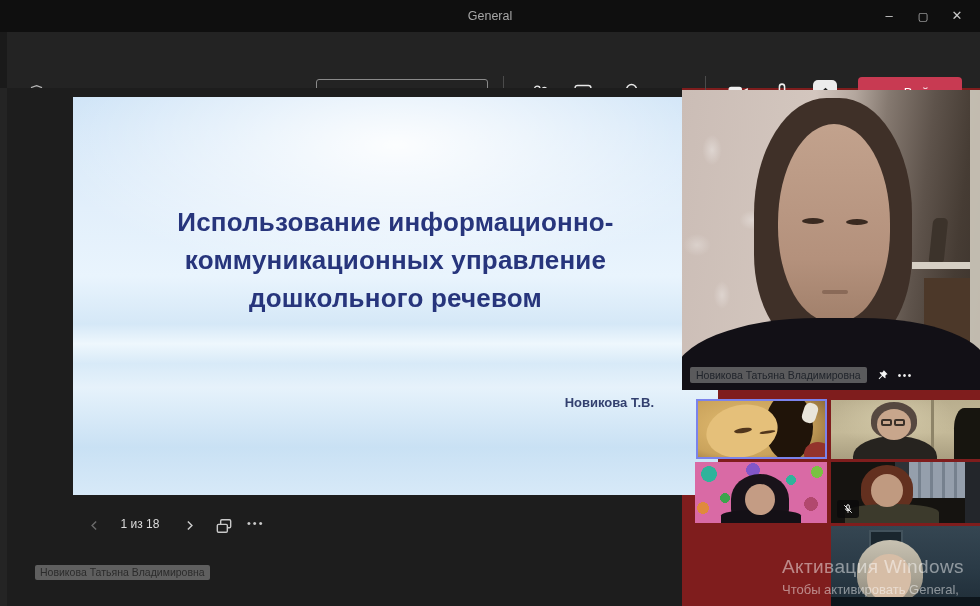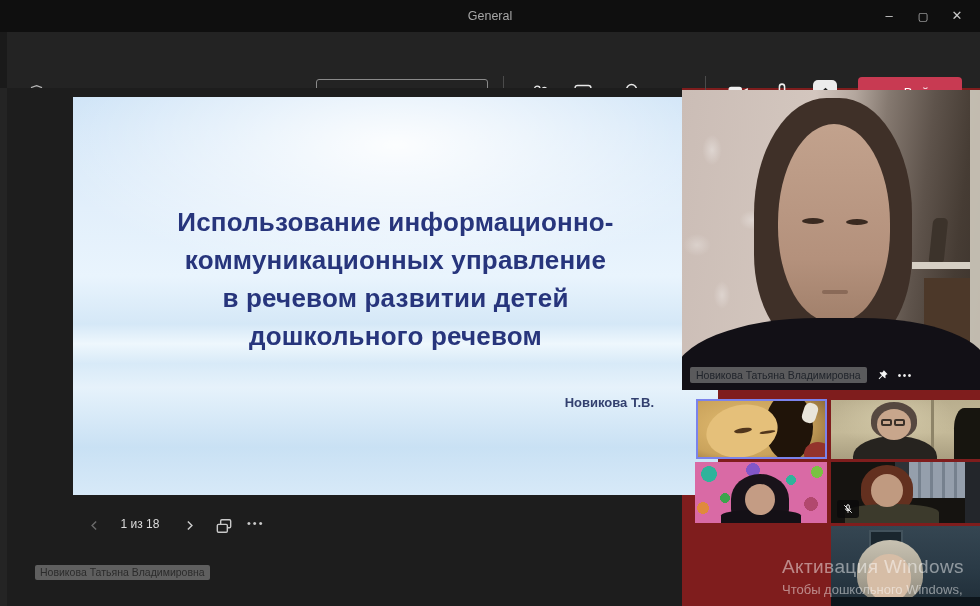--- a/index.html
+++ b/index.html
@@ -243,21 +243,20 @@
       <span>Выйти</span>
     </button>
   </div>
 
   <div class="stage">
     <div class="stage-capleft"></div>
     <div class="slide">
       <div class="slide-title">
         <div>Использование информационно-</div>
         <div>коммуникационных управление</div>
-        <div>в речевом развитии детей</div>
         <div>дошкольного речевом</div>
       </div>
       <div class="slide-author">Новикова Т.В.</div>
     </div>
 
     <div class="slide-nav">
       <div class="nav-chev" style="left:83px;">
         <svg width="13" height="13" viewBox="0 0 24 24" fill="none" stroke="#6a6a6a" stroke-width="2.6">
             <path d="M15 4.5L7.5 12l7.5 7.5"></path>
           </svg>
@@ -346,17 +345,17 @@
 
     <div class="tile tile5">
       <div class="scene t5">
         <div class="t5-door"></div>
         <div class="t5-bottom"></div>
       </div>
     </div>
 
     <div class="watermark">
       <div class="wm1">Активация Windows</div>
-      <div class="wm2">Чтобы дошкольного Windows,</div>
+      <div class="wm2">Чтобы активировать General,</div>
     </div>
   </div>
 
 </div>
 
 </body></html>

